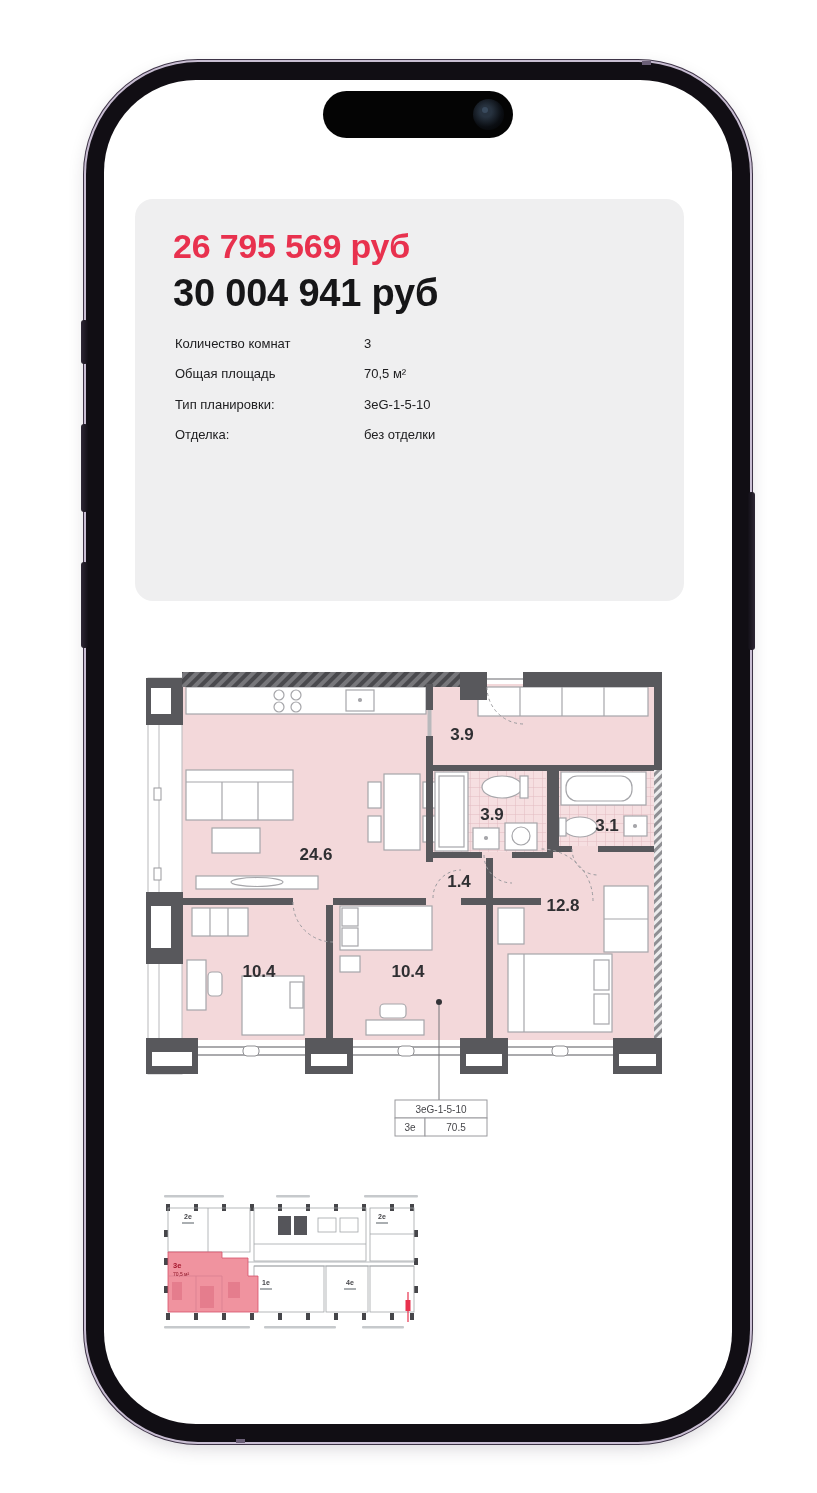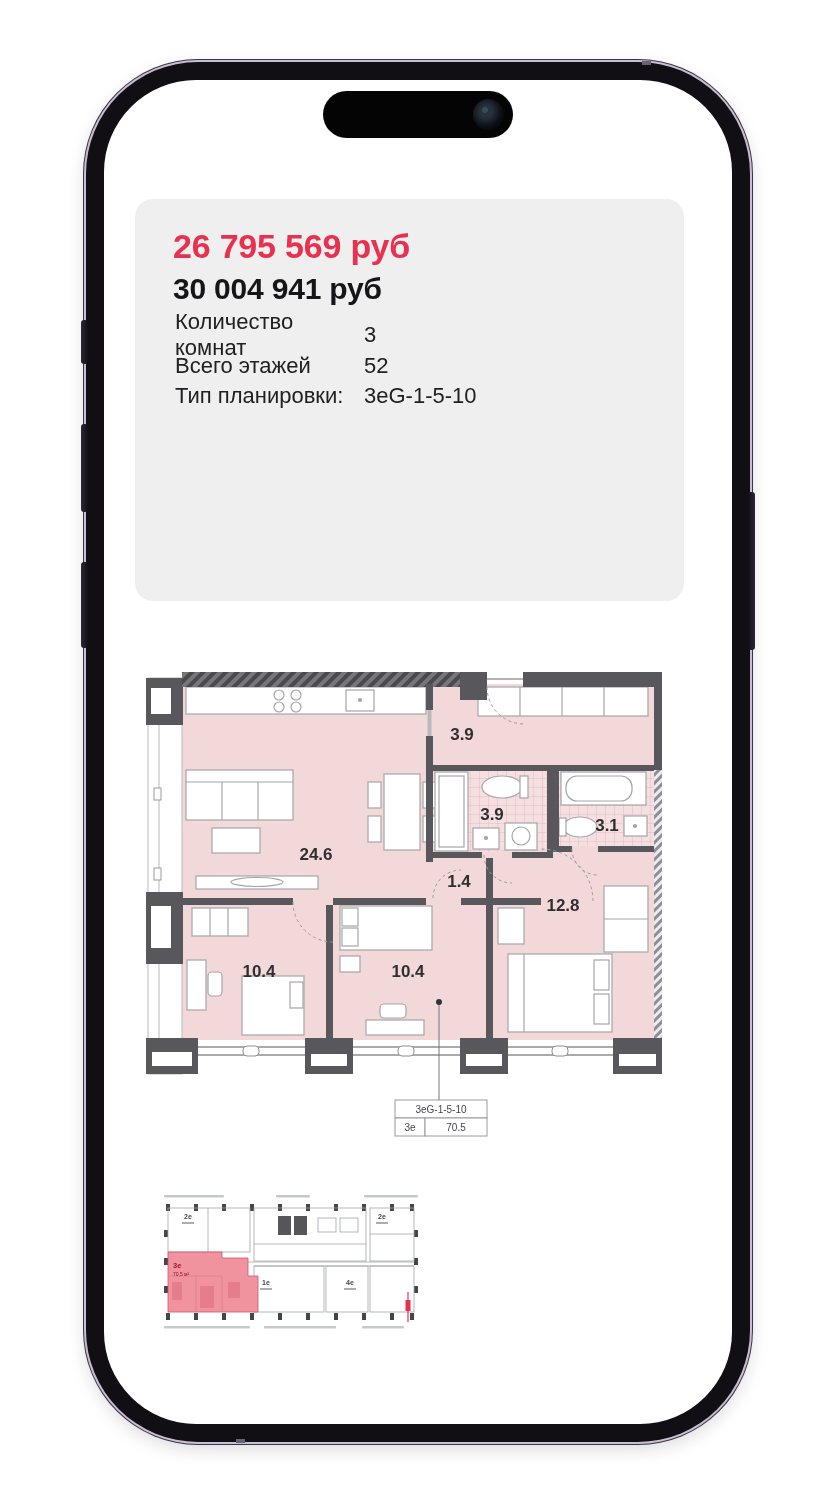--- a/index.html
+++ b/index.html
@@ -18,23 +18,23 @@
   .island{position:absolute;left:50%;transform:translateX(-50%);top:11px;width:190px;height:47px;
           border-radius:26px;background:#040404;}
   .camera{position:absolute;right:9px;top:8px;width:31px;height:31px;border-radius:50%;
           background:radial-gradient(circle at 42% 40%, #27323f 0 22%, #0b0e13 60%, #000 100%);}
   .camera::after{content:"";position:absolute;left:9px;top:8px;width:6px;height:6px;border-radius:50%;
           background:#3d4f63;opacity:.85;}
 
   
   .card{position:absolute;left:31px;top:119px;width:549px;height:402px;background:#efeff0;border-radius:18px;}
   .price-red{position:absolute;left:38px;top:28px;font-size:34px;font-weight:700;color:#e8314e;letter-spacing:-.2px;}
-  .price-black{position:absolute;left:38px;top:73px;font-size:30px;font-weight:700;color:#161618;letter-spacing:-.2px;}
+  .price-black{position:absolute;left:38px;top:73px;font-size:38px;font-weight:700;color:#161618;letter-spacing:-.2px;}
   .attrs{position:absolute;left:40px;top:121px;right:24px;}
-  .attr-row{display:flex;align-items:center;height:30.6px;font-size:22px;color:#202022;}
+  .attr-row{display:flex;align-items:flex-end;height:30.6px;font-size:13px;color:#202022;}
   .attr-row .lbl{width:189px;font-weight:500;}
   .attr-row .val{font-weight:500;}
 
   
   .plan{position:absolute;left:42px;top:590px;}
   .miniplan{position:absolute;left:54px;top:1106px;}
   text.room{font-family:"Liberation Sans","DejaVu Sans",sans-serif;font-size:17px;font-weight:600;fill:#2f2f32;}
   text.tagtxt{font-family:"Liberation Sans","DejaVu Sans",sans-serif;font-size:10px;fill:#46464a;}
   text.mini-lbl{font-family:"Liberation Sans","DejaVu Sans",sans-serif;font-size:7px;font-weight:700;fill:#46464a;}
   text.mini-sel{font-family:"Liberation Sans","DejaVu Sans",sans-serif;font-size:7.5px;font-weight:700;fill:#a6182e;}
@@ -59,26 +59,30 @@
 
       <div class="card">
         <div class="price-red">26 795 569 руб</div>
         <div class="price-black">30 004 941 руб</div>
         <div class="attrs">
           <div class="attr-row">
             <span class="lbl">Количество комнат</span>
             <span class="val">3</span>
           </div>
           <div class="attr-row">
-            <span class="lbl">Всего этажей</span>
-            <span class="val">52</span>
+            <span class="lbl">Общая площадь</span>
+            <span class="val">70,5 м²</span>
           </div>
           <div class="attr-row">
             <span class="lbl">Тип планировки:</span>
             <span class="val">3eG-1-5-10</span>
+          </div>
+          <div class="attr-row">
+            <span class="lbl">Отделка:</span>
+            <span class="val">без отделки</span>
           </div>
         </div>
       </div>
 
       <svg class="plan" width="520" height="475" viewBox="0 0 520 475">
         <defs>
           <pattern id="hatchA" width="8" height="8" patternUnits="userSpaceOnUse" patternTransform="rotate(45)">
             <rect width="8" height="8" fill="#77777b"></rect>
               <rect width="4" height="8" fill="#4a4a4e"></rect>
           </pattern>

